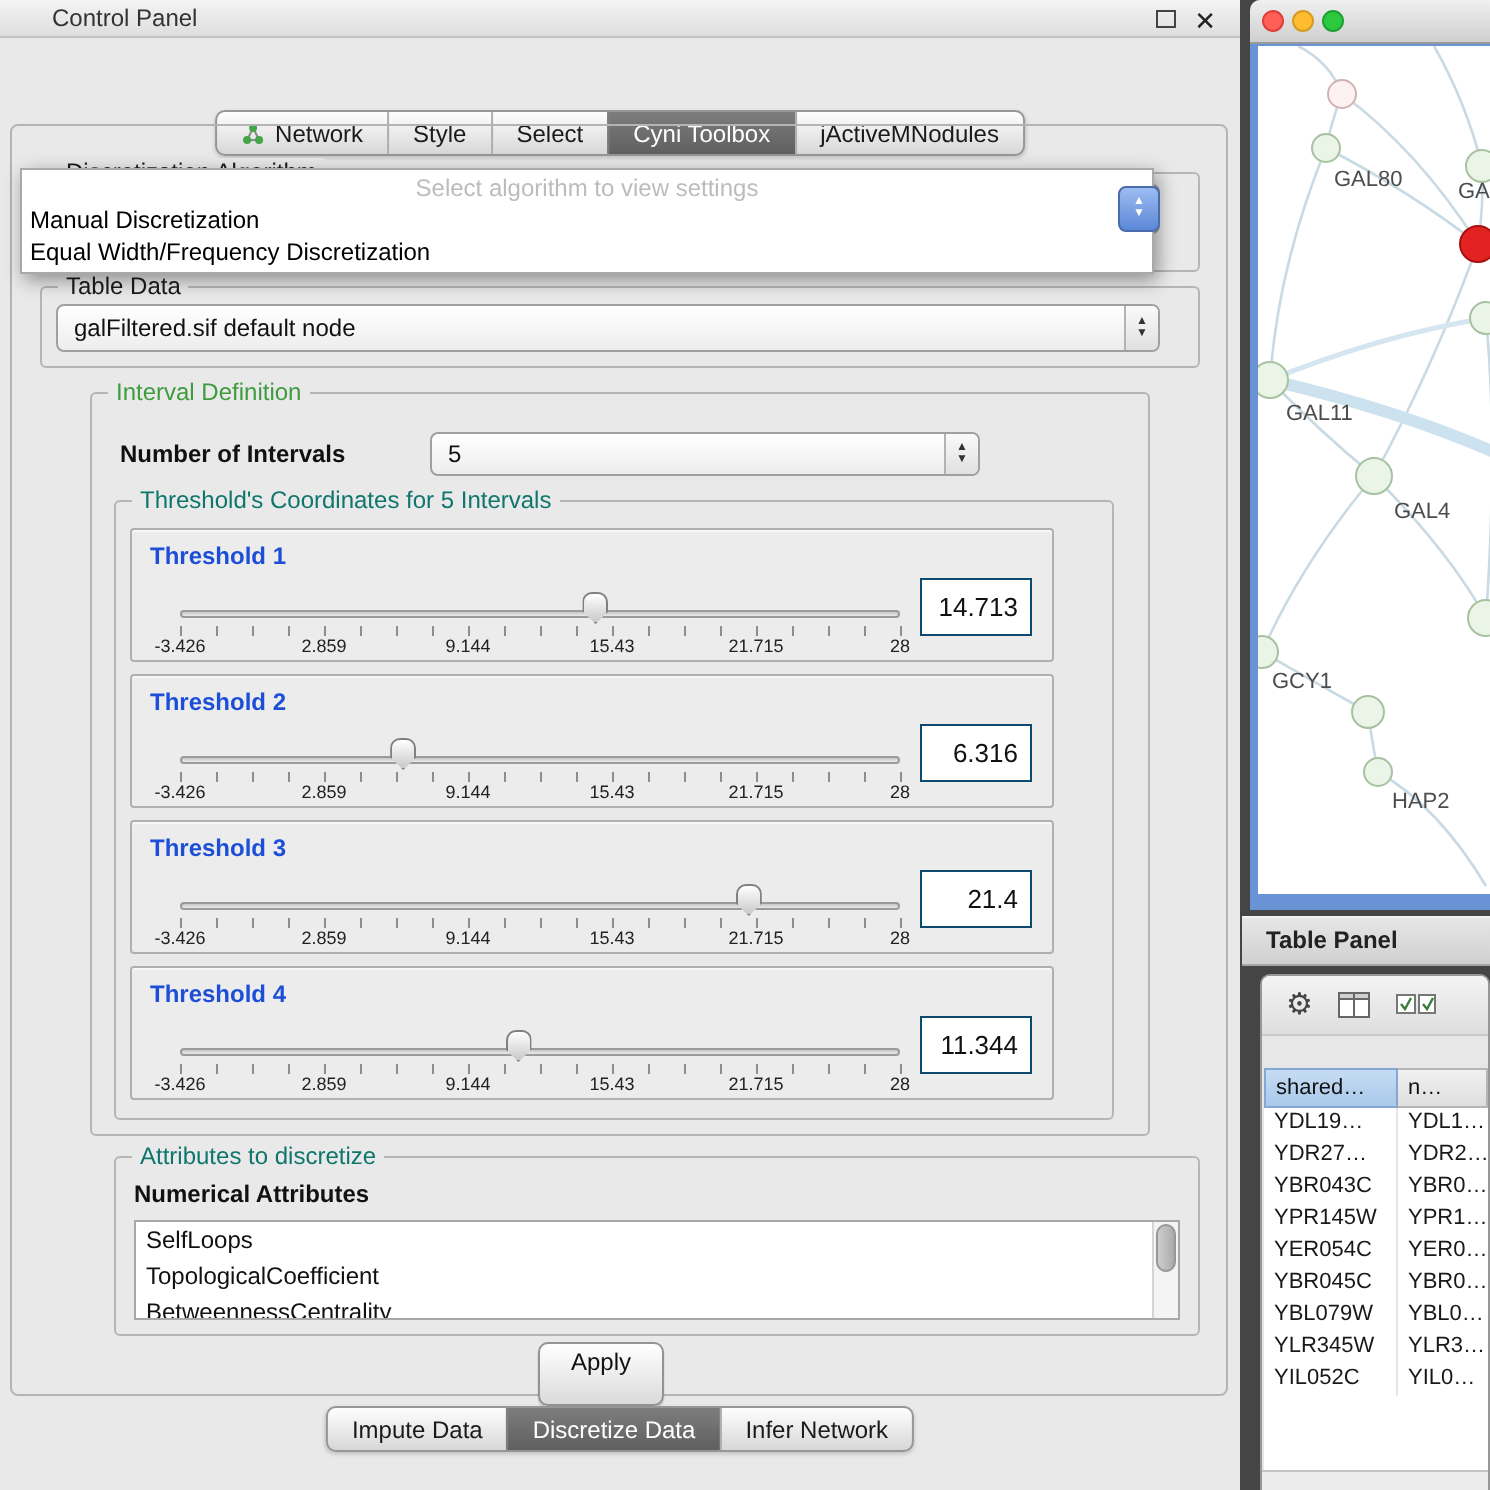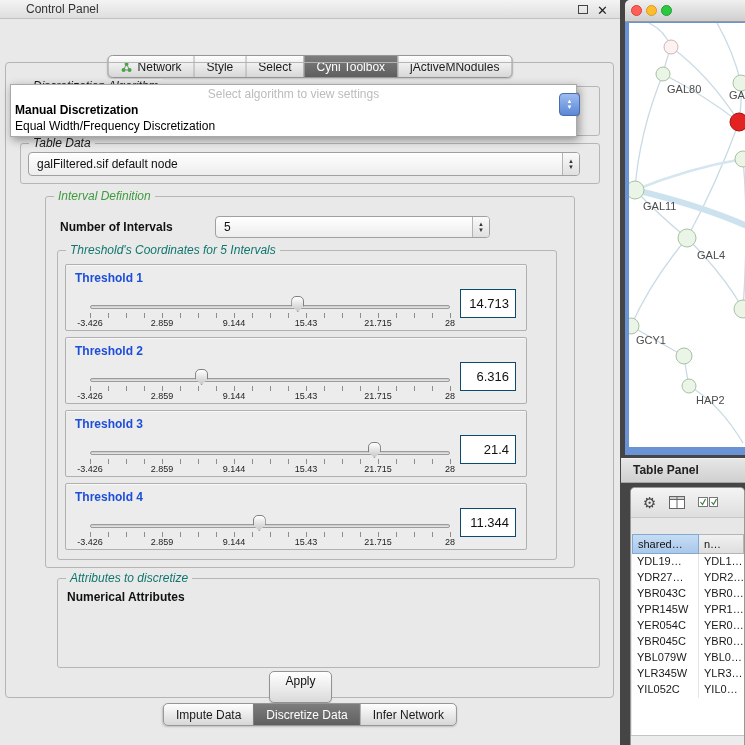--- a/index.html
+++ b/index.html
@@ -15,21 +15,21 @@
   .seg{position:absolute;display:flex;height:23px;border:1px solid #969696;border-radius:5px;background:linear-gradient(#fefefe,#d7d7d7);box-shadow:0 1px 2px rgba(0,0,0,.18);overflow:hidden;white-space:nowrap;}
   .seg.top{top:31px;left:50%;transform:translateX(-50%);margin-top:24px;}
   .seg.bottom{top:703px;left:50%;transform:translateX(-50%);}
   .seg-item{display:flex;align-items:center;gap:5px;padding:0 12px;font-size:12px;color:#1a1a1a;border-left:1px solid #aeaeae;}
   .seg-item:first-child{border-left:none;}
   .seg-item.selected{background:linear-gradient(#7d7d7d,#5f5f5f);color:#fff;border-left-color:#7a7a7a;}
 
   .cp-border{position:absolute;left:5px;right:6px;top:62px;bottom:47px;border:1px solid #b4b4b4;border-radius:4px;}
 
   .group{position:absolute;border:1px solid #b6b6b6;border-radius:3px;}
-  .legend{position:absolute;top:-8px;left:8px;background:#e9e9e9;padding:0 4px;font-size:12px;color:#1a1a1a;white-space:nowrap;font-style:italic;}
+  .legend{position:absolute;top:-8px;left:8px;background:#e9e9e9;padding:0 4px;font-size:12px;color:#1a1a1a;white-space:nowrap;}
   .legend.green{color:#3f9b3f;}
   .legend.blue{color:#0f766e;}
 
   #algo-group{left:20px;top:86px;width:580px;height:50px;}
   #algo-combo{position:absolute;left:28px;top:92px;width:552px;height:25px;background:#fff;border:1px solid #a2a2a2;border-radius:4px;z-index:1;}
   #algo-stepper{position:absolute;left:559px;top:93px;width:21px;height:23px;border-radius:4px;background:linear-gradient(#9dbdf2,#5b87d6);border:1px solid #4a6cab;z-index:60;display:flex;flex-direction:column;align-items:center;justify-content:center;color:#fff;gap:1px;}
   #algo-stepper span{font-size:6px;line-height:5px;}
 
   #tabledata-group{left:20px;top:143px;width:580px;height:41px;}
   .combo{position:absolute;display:flex;align-items:center;background:linear-gradient(#ffffff,#ededed);border:1px solid #a0a0a0;border-radius:4px;font-size:12px;color:#111;}
@@ -64,21 +64,21 @@
   #attr-list{position:absolute;left:67px;top:610px;width:523px;height:50px;background:#fff;border:1px solid #a8a8a8;overflow:hidden;font-size:12px;}
   .attr-item{height:18px;line-height:18px;padding-left:5px;color:#111;}
   #attr-scroll{position:absolute;right:0;top:0;bottom:0;width:13px;background:#f4f4f4;border-left:1px solid #d5d5d5;}
   #attr-thumb{position:absolute;left:1px;top:1px;width:10px;height:24px;background:linear-gradient(90deg,#cdcdcd,#ababab);border:1px solid #979797;border-radius:6px;}
 
   #apply-btn{position:absolute;left:269px;top:671px;width:63px;height:32px;background:linear-gradient(#ffffff,#dadada);border:1px solid #939393;border-radius:5px;font-size:12px;color:#111;text-align:center;line-height:19px;box-shadow:0 1px 1px rgba(0,0,0,.2);}
 
   .popup{position:absolute;left:10px;top:84px;width:567px;background:#fff;border:1px solid #a9a9a9;box-shadow:2px 3px 9px rgba(0,0,0,.4);z-index:50;padding:2px 0;}
   .popup-ph{text-align:center;color:#bcbcbc;font-size:12px;height:15px;line-height:15px;}
   .popup-opt{font-size:12px;color:#000;padding-left:4px;height:16px;line-height:16px;}
-  .popup-opt.bold{font-weight:bold;}
+  .popup-opt.bold{font-weight:normal;}
 
   
   .net-win{position:absolute;left:625px;top:0;width:136px;height:455px;background:#6a93d5;border-radius:5px 5px 0 0;overflow:hidden;}
   .mac-bar{position:absolute;left:0;top:0;right:0;height:22px;background:linear-gradient(#f0f0f0,#cfcfcf);border-bottom:1px solid #999;display:flex;align-items:center;gap:4px;padding-left:6px;}
   .light{width:11px;height:11px;border-radius:50%;}
   .light.red{background:#ff5f57;border:1px solid #de3d38;}
   .light.yellow{background:#febc2e;border:1px solid #d49c20;}
   .light.green{background:#2bc840;border:1px solid #1ea033;}
   .net-canvas{position:absolute;left:4px;right:0;top:23px;bottom:8px;background:#fff;overflow:hidden;}
 
@@ -230,20 +230,28 @@
       <span>21.715</span>
       <span>28</span>
     </div>
     <div class="valbox">11.344</div>
   </div>
 
   <div class="group" id="attr-group">
     <span class="legend blue">Attributes to discretize</span>
   </div>
   <div id="attr-label">Numerical Attributes</div>
+  <div id="attr-list">
+    <div class="attr-item">SelfLoops</div>
+    <div class="attr-item">TopologicalCoefficient</div>
+    <div class="attr-item">BetweennessCentrality</div>
+    <div id="attr-scroll">
+        <div id="attr-thumb"></div>
+      </div>
+  </div>
 
   <div id="apply-btn">Apply</div>
 
   <div class="seg bottom">
     <div class="seg-item">
         <span>Impute Data</span>
       </div>
     <div class="seg-item selected">
         <span>Discretize Data</span>
       </div>

